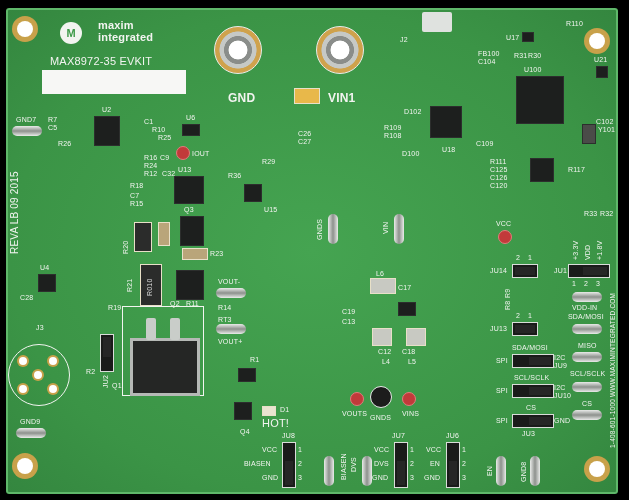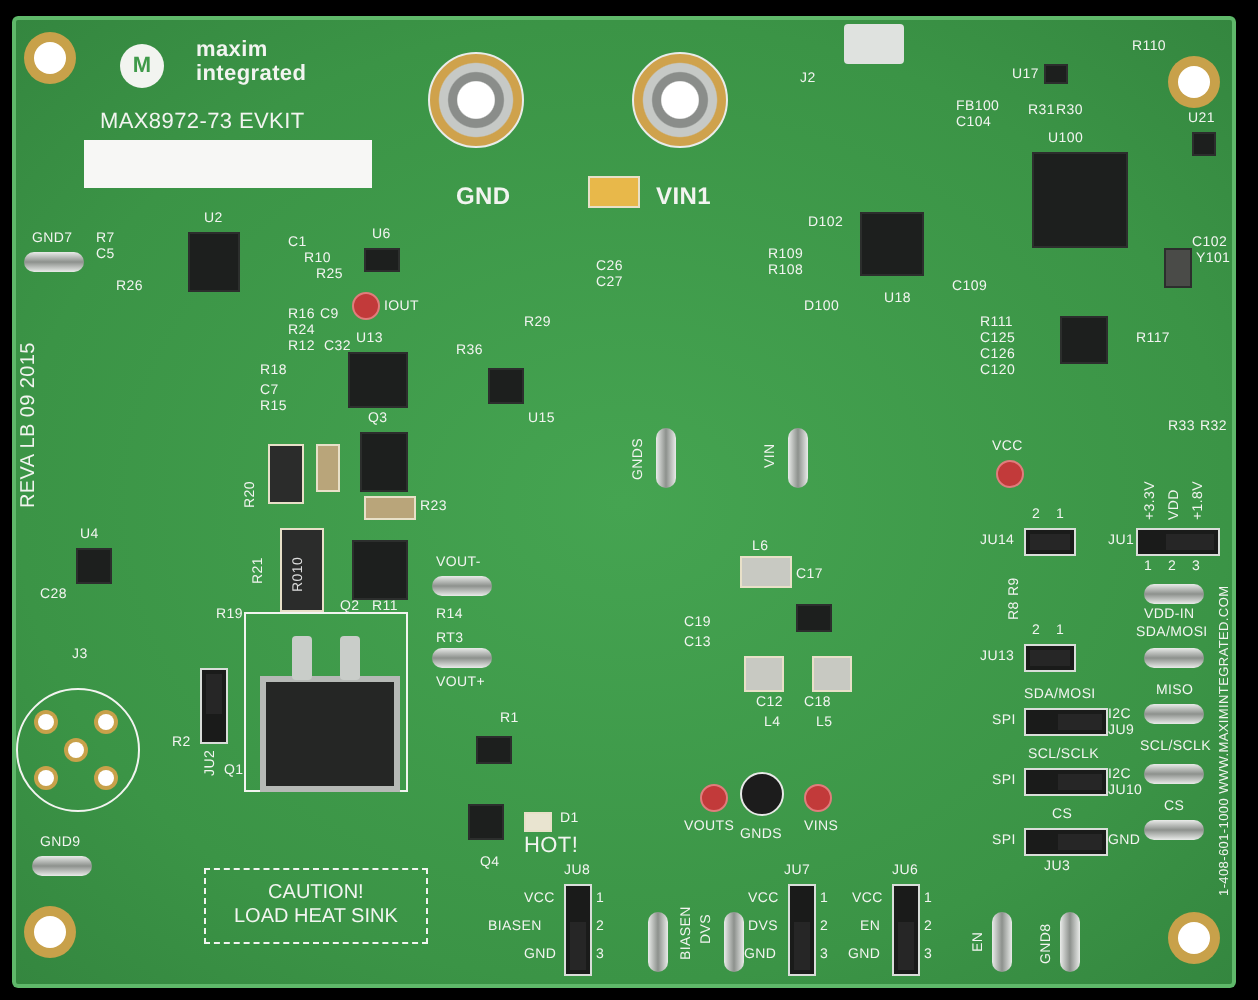--- a/index.html
+++ b/index.html
@@ -33,21 +33,21 @@
 <div class="board">
 
   <div class="hole" style="left:6px;top:8px;"></div>
   <div class="hole" style="left:578px;top:20px;"></div>
   <div class="hole" style="left:6px;top:445px;"></div>
   <div class="hole" style="left:578px;top:448px;"></div>
 
   <div class="logo-circle" style="left:54px;top:14px;">M</div>
   <div class="silk" style="left:92px;top:12px;font-size:11px;font-weight:bold;">maxim</div>
   <div class="silk" style="left:92px;top:24px;font-size:11px;font-weight:bold;">integrated</div>
-  <div class="silk" style="left:44px;top:48px;font-size:11px;">MAX8972-73 EVKIT</div>
+  <div class="silk" style="left:44px;top:48px;font-size:11px;">MAX8972-35 EVKIT</div>
   <div class="label-box" style="left:36px;top:62px;width:144px;height:24px;"></div>
 
   <div class="silk vert med" style="left:4px;top:246px;font-size:10px;">REVA LB 09 2015</div>
 
   <div class="post" style="left:208px;top:18px;"></div>
   <div class="silk big" style="left:222px;top:84px;">GND</div>
   <div class="post" style="left:310px;top:18px;"></div>
   <div class="silk big" style="left:322px;top:84px;">VIN1</div>
   <div class="smd" style="left:288px;top:80px;width:24px;height:14px;background:#e8b84a;"></div>
   <div class="silk" style="left:292px;top:122px;">C26</div>
@@ -239,24 +239,20 @@
   <div class="silk" style="left:106px;top:374px;">Q1</div>
 
   <div class="chip" style="left:232px;top:360px;width:16px;height:12px;"></div>
   <div class="silk" style="left:244px;top:348px;">R1</div>
   <div class="chip" style="left:228px;top:394px;width:16px;height:16px;"></div>
   <div class="silk" style="left:234px;top:420px;">Q4</div>
   <div class="smd" style="left:256px;top:398px;width:12px;height:8px;background:#e9e4d0;"></div>
   <div class="silk" style="left:274px;top:398px;">D1</div>
   <div class="silk med" style="left:256px;top:410px;font-size:11px;">HOT!</div>
 
-  <div class="caution" style="left:96px;top:426px;">
-    <span>CAUTION!</span>
-    <span>LOAD HEAT SINK</span>
-  </div>
 
   <div class="silk" style="left:14px;top:410px;">GND9</div>
   <div class="loop" style="left:10px;top:420px;"></div>
 
   <div class="loop v" style="left:322px;top:206px;"></div>
   <div class="silk vert" style="left:310px;top:232px;">GNDS</div>
   <div class="loop v" style="left:388px;top:206px;"></div>
   <div class="silk vert" style="left:376px;top:226px;">VIN</div>
 
   <div class="chip" style="left:392px;top:294px;width:16px;height:12px;"></div>

